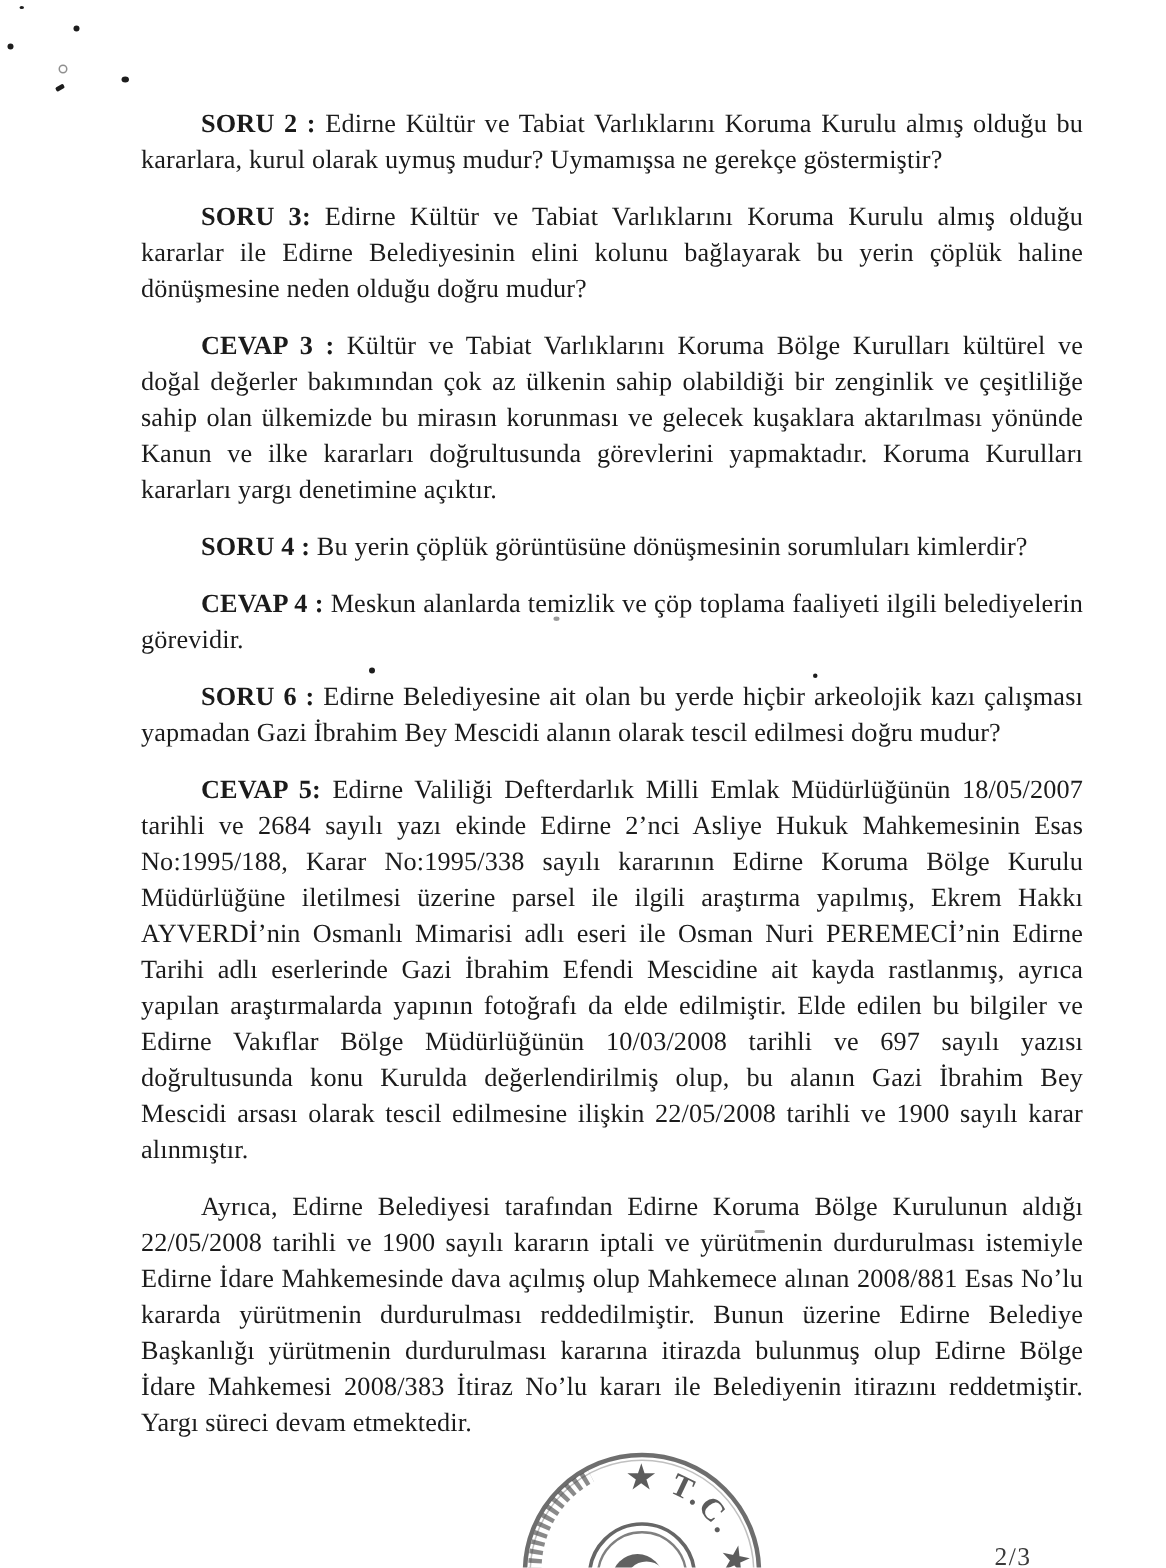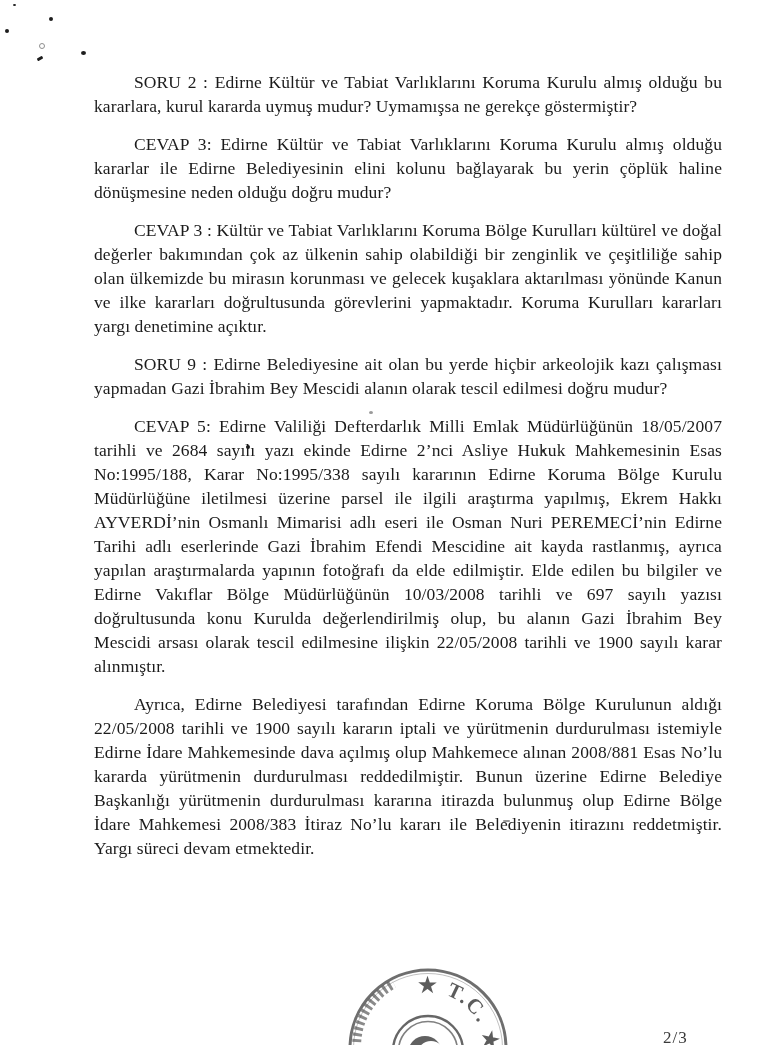--- a/index.html
+++ b/index.html
@@ -16,21 +16,21 @@
     width: 628px;
     font-size: 17.5px;
     line-height: 24px;
     text-align: justify;
     letter-spacing: 0.1px;
   }
   .page-text p {
     margin: 0 0 14px 0;
     text-indent: 40px;
   }
-  .para-label { font-weight: normal; }
+  .para-label { font-weight: bold; }
   .ink-speck {
     position: absolute;
     background: #1d1d1d;
     border-radius: 50%;
   }
   .ink-speck.faint { background: #9a9a9a; }
   .ink-speck.ring { background: transparent; border: 1px solid #8f8f8f; }
   .stamp {
     position: absolute;
     left: 338px; top: 956px;
@@ -42,24 +42,26 @@
     left: 663px; top: 1028px;
     font-size: 17px;
     color: #3a3a3a;
     letter-spacing: 1px;
   }
 </style>
 </head>
 <body>
 
 <div class="page-text">
-  <p><b class="para-label">SORU 2 : </b><span>Edirne Kültür ve Tabiat Varlıklarını Koruma Kurulu almış olduğu bu kararlara, kurul kararda uymuş mudur? Uymamışsa ne gerekçe göstermiştir?</span></p>
-  <p><b class="para-label">CEVAP 3: </b><span>Edirne Kültür ve Tabiat Varlıklarını Koruma Kurulu almış olduğu kararlar ile Edirne Belediyesinin elini kolunu bağlayarak bu yerin çöplük haline dönüşmesine neden olduğu doğru mudur?</span></p>
+  <p><b class="para-label">SORU 2 : </b><span>Edirne Kültür ve Tabiat Varlıklarını Koruma Kurulu almış olduğu bu kararlara, kurul olarak uymuş mudur? Uymamışsa ne gerekçe göstermiştir?</span></p>
+  <p><b class="para-label">SORU 3: </b><span>Edirne Kültür ve Tabiat Varlıklarını Koruma Kurulu almış olduğu kararlar ile Edirne Belediyesinin elini kolunu bağlayarak bu yerin çöplük haline dönüşmesine neden olduğu doğru mudur?</span></p>
   <p><b class="para-label">CEVAP 3 : </b><span>Kültür ve Tabiat Varlıklarını Koruma Bölge Kurulları kültürel ve doğal değerler bakımından çok az ülkenin sahip olabildiği bir zenginlik ve çeşitliliğe sahip olan ülkemizde bu mirasın korunması ve gelecek kuşaklara aktarılması yönünde Kanun ve ilke kararları doğrultusunda görevlerini yapmaktadır. Koruma Kurulları kararları yargı denetimine açıktır.</span></p>
-  <p><b class="para-label">SORU 9 : </b><span>Edirne Belediyesine ait olan bu yerde hiçbir arkeolojik kazı çalışması yapmadan Gazi İbrahim Bey Mescidi alanın olarak tescil edilmesi doğru mudur?</span></p>
+  <p><b class="para-label">SORU 4 : </b><span>Bu yerin çöplük görüntüsüne dönüşmesinin sorumluları kimlerdir?</span></p>
+  <p><b class="para-label">CEVAP 4 : </b><span>Meskun alanlarda temizlik ve çöp toplama faaliyeti ilgili belediyelerin görevidir.</span></p>
+  <p><b class="para-label">SORU 6 : </b><span>Edirne Belediyesine ait olan bu yerde hiçbir arkeolojik kazı çalışması yapmadan Gazi İbrahim Bey Mescidi alanın olarak tescil edilmesi doğru mudur?</span></p>
   <p><b class="para-label">CEVAP 5: </b><span>Edirne Valiliği Defterdarlık Milli Emlak Müdürlüğünün 18/05/2007 tarihli ve 2684 sayılı yazı ekinde Edirne 2’nci Asliye Hukuk Mahkemesinin Esas No:1995/188, Karar No:1995/338 sayılı kararının Edirne Koruma Bölge Kurulu Müdürlüğüne iletilmesi üzerine parsel ile ilgili araştırma yapılmış, Ekrem Hakkı AYVERDİ’nin Osmanlı Mimarisi adlı eseri ile Osman Nuri PEREMECİ’nin Edirne Tarihi adlı eserlerinde Gazi İbrahim Efendi Mescidine ait kayda rastlanmış, ayrıca yapılan araştırmalarda yapının fotoğrafı da elde edilmiştir. Elde edilen bu bilgiler ve Edirne Vakıflar Bölge Müdürlüğünün 10/03/2008 tarihli ve 697 sayılı yazısı doğrultusunda konu Kurulda değerlendirilmiş olup, bu alanın Gazi İbrahim Bey Mescidi arsası olarak tescil edilmesine ilişkin 22/05/2008 tarihli ve 1900 sayılı karar alınmıştır.</span></p>
   <p><b class="para-label"></b><span>Ayrıca, Edirne Belediyesi tarafından Edirne Koruma Bölge Kurulunun aldığı 22/05/2008 tarihli ve 1900 sayılı kararın iptali ve yürütmenin durdurulması istemiyle Edirne İdare Mahkemesinde dava açılmış olup Mahkemece alınan 2008/881 Esas No’lu kararda yürütmenin durdurulması reddedilmiştir. Bunun üzerine Edirne Belediye Başkanlığı yürütmenin durdurulması kararına itirazda bulunmuş olup Edirne Bölge İdare Mahkemesi 2008/383 İtiraz No’lu kararı ile Belediyenin itirazını reddetmiştir. Yargı süreci devam etmektedir.</span></p>
 </div>
 
 <div class="ink-speck" style="left:13px; top:4px; width:3px; height:2px;"></div>
 <div class="ink-speck" style="left:49px; top:17px; width:4px; height:4px;"></div>
 <div class="ink-speck" style="left:5px; top:29px; width:4px; height:4px;"></div>
 <div class="ink-speck ring" style="left:39px; top:43px; width:4px; height:4px;"></div>
 <div class="ink-speck" style="left:81px; top:51px; width:5px; height:4px;"></div>
 <div class="ink-speck" style="left:37px; top:57px; width:6px; height:3px; transform:rotate(-30deg); border-radius:1px;"></div>

